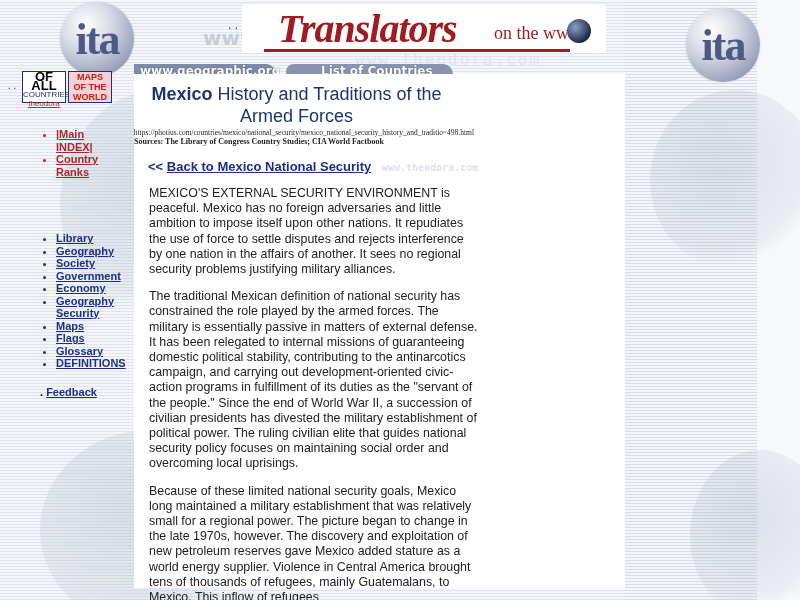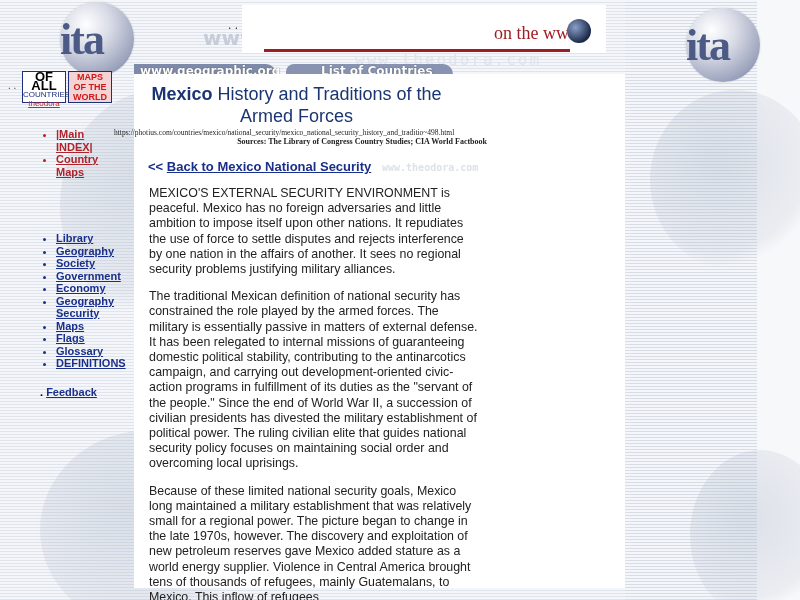--- a/index.html
+++ b/index.html
@@ -14,21 +14,21 @@
     background:repeating-linear-gradient(to bottom,#f4f6f9 0px,#f4f6f9 2px,#dfe4ec 2px,#dfe4ec 3px);
   }
   .right-stripe{position:absolute;left:625px;top:0;width:132px;height:600px;
     background:repeating-linear-gradient(to bottom,#f4f6f9 0px,#f4f6f9 2px,#d7dde7 2px,#d7dde7 3px);}
   .right-white{position:absolute;left:757px;top:0;width:43px;height:600px;background:#f7f8fa;}
   .globe{position:absolute;border-radius:50%;
     background:radial-gradient(circle at 40% 40%, rgba(170,180,200,.35), rgba(160,170,190,.15) 60%, rgba(255,255,255,0) 70%);}
   
   .ita-logo{position:absolute;width:74px;height:74px;border-radius:50%;
     background:radial-gradient(circle at 35% 30%,#ffffff 0%,#d8dbe6 35%,#9aa1bb 75%,#6d7594 100%);
-    display:flex;align-items:center;justify-content:flex-start;
+    display:flex;align-items:center;justify-content:center;
     font-family:"Liberation Serif",serif;font-size:44px;font-weight:bold;color:#4c5a86;letter-spacing:-2px;
     box-shadow:0 0 2px rgba(0,0,0,.2);}
   .top-www{position:absolute;left:203px;top:26px;font-family:"DejaVu Sans",sans-serif;font-weight:bold;font-size:20px;color:#c6ccd8;}
   .top-dots{position:absolute;left:228px;top:18px;font-size:12px;color:#333;}
   .banner{position:absolute;left:242px;top:5px;width:364px;height:48px;background:#fff;}
   .banner-title{position:absolute;left:36px;top:0px;font-family:"Liberation Serif",serif;font-style:italic;font-weight:bold;font-size:40px;color:#a01c22;letter-spacing:-1px;}
   .banner-sub{position:absolute;left:252px;top:18px;font-family:"Liberation Serif",serif;font-size:18px;color:#a01c22;}
   .banner-line{position:absolute;left:22px;top:44px;width:306px;height:3px;background:#a01c22;}
   .banner-globe{position:absolute;left:325px;top:14px;width:24px;height:24px;border-radius:50%;background:radial-gradient(circle at 35% 35%,#8aa0c8,#1c2a4a 70%);}
   .theodora-top{position:absolute;left:355px;top:50px;font-family:"DejaVu Sans Mono",monospace;font-size:16px;color:#dfe3ea;letter-spacing:2px;}
@@ -50,22 +50,22 @@
   .sidebar li{line-height:12.5px;}
   .sidebar a{text-decoration:underline;}
   .red{color:#b0232a;}
   .blue{color:#1a2f8a;}
   .gap{height:11px;}
   .feedback{padding-left:18px;margin-top:8px;}
   
   .main{position:absolute;left:134px;top:74px;width:491px;height:514px;background:#fff;}
   .title{position:absolute;left:0;top:9px;width:325px;text-align:center;font-size:18px;color:#1a3572;line-height:22px;}
   .title b{color:#1a3572;}
-  .url{position:absolute;left:-20px;top:54px;width:360px;font-family:"Liberation Serif",serif;font-size:7.5px;color:#222;white-space:nowrap;}
-  .sources{position:absolute;left:0;top:63px;width:325px;text-align:right;font-family:"Liberation Serif",serif;font-size:8px;font-weight:bold;color:#222;padding-left:28px;}
+  .url{position:absolute;left:-20px;top:54px;width:360px;font-family:"Liberation Serif",serif;font-size:7.5px;color:#222;white-space:nowrap;text-align:right;}
+  .sources{position:absolute;left:0;top:63px;width:325px;text-align:left;font-family:"Liberation Serif",serif;font-size:8px;font-weight:bold;color:#222;}
   .back{position:absolute;left:14px;top:85px;font-size:13px;font-weight:bold;color:#1a2f8a;text-align:center;}
   .back a{color:#1a2f8a;text-decoration:underline;}
   .theodora-mid{position:absolute;left:248px;top:88px;font-family:"DejaVu Sans Mono",monospace;font-size:10px;color:#dde2ea;font-weight:bold;}
   .body-text{position:absolute;left:15px;top:112px;width:330px;font-size:12.4px;line-height:15.2px;color:#222;}
   .body-text p{margin:0 0 12px 0;}
 </style>
 </head>
 <body>
 
 <div class="stripes"></div>
@@ -80,20 +80,21 @@
     <span>ita</span>
   </div>
 <div class="ita-logo" style="left:686px;top:8px;">
     <span>ita</span>
   </div>
 
 <div class="top-dots">. .</div>
 <div class="top-www">www</div>
 
 <div class="banner">
+  <div class="banner-title">Translators</div>
   <div class="banner-line"></div>
   <div class="banner-sub">on the www</div>
   <div class="banner-globe"></div>
 </div>
 <div class="theodora-top">www.theodora.com</div>
 
 <div class="tab tab-geo">www.geographic.org</div>
 <div class="tab tab-list">List of Countries</div>
 
 <div class="dots-left">. .</div>
@@ -104,21 +105,21 @@
 </div>
 <div class="badge-maps">
   <div>MAPS</div>
   <div>OF THE</div>
   <div>WORLD</div>
 </div>
 
 <nav class="sidebar">
   <ul>
     <li class="red"><a class="red">|Main INDEX|</a></li>
-    <li class="red"><a class="red">Country Maps</a></li>
+    <li class="red"><a class="red">Country Ranks</a></li>
   </ul>
   <div class="gap"></div>
   <div class="gap"></div>
   <ul>
     <li class="blue"><a class="blue">Library</a></li>
     <li class="blue"><a class="blue">Geography</a></li>
     <li class="blue"><a class="blue">Society</a></li>
     <li class="blue"><a class="blue">Government</a></li>
     <li class="blue"><a class="blue">Economy</a></li>
     <li class="blue" style="width:60px;"><a class="blue">Geography Security</a></li>

